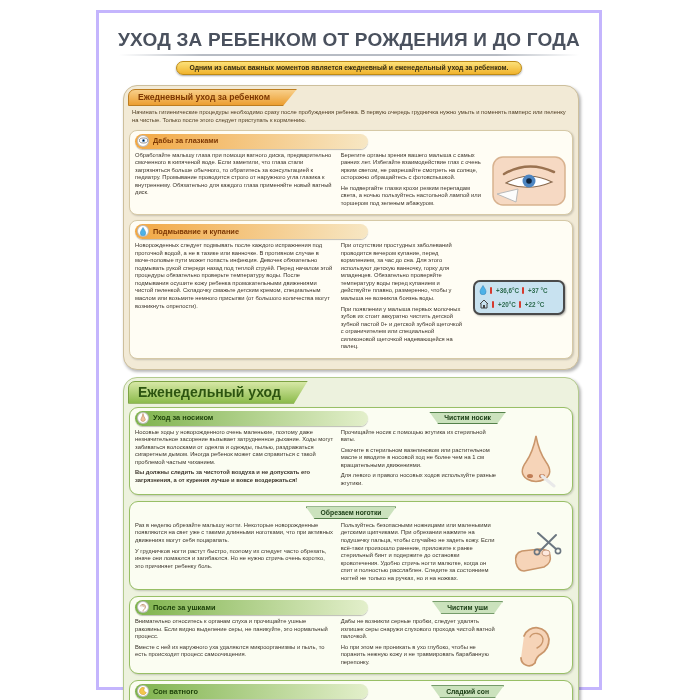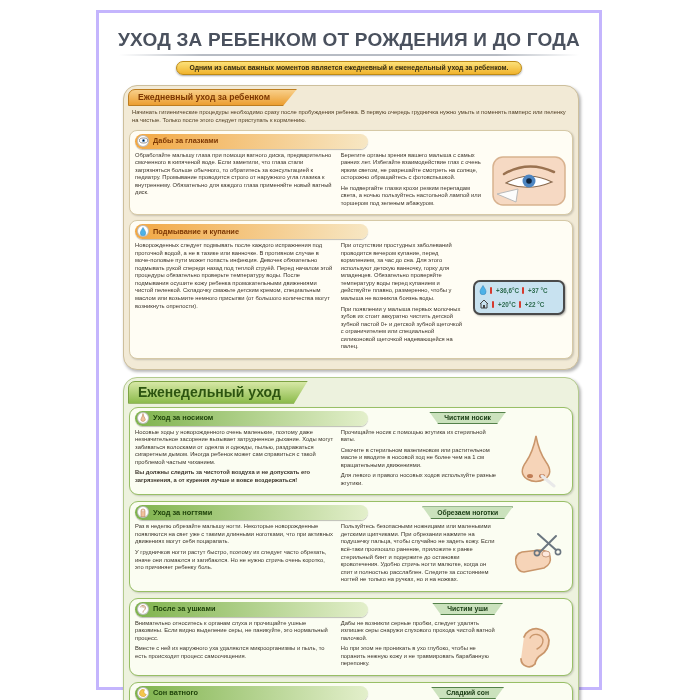--- a/index.html
+++ b/index.html
@@ -182,29 +182,20 @@
                 <ellipse cx="16" cy="44" rx="3" ry="2" fill="#c07d55"></ellipse>
                 <ellipse cx="28" cy="44" rx="3" ry="2" fill="#c07d55"></ellipse>
                 <path d="M28 44 L40 54" stroke="#e9e9e9" stroke-width="3" stroke-linecap="round"></path>
               </svg>
             </div>
           </div>
         </div>
 
         <div class="wcard">
           <div class="phead">
-            <div class="pill green">
-              <span class="ico">
-                <svg width="8" height="9" viewBox="0 0 8 9">
-                    <path d="M2 8.5 V3 A2 2 0 0 1 6 3 V8.5 Z" fill="#f2c29e" stroke="#b9855c" stroke-width=".6"></path>
-                    <ellipse cx="4" cy="2.6" rx="1.1" ry="1.3" fill="#fde9de" stroke="#c79a7d" stroke-width=".4"></ellipse>
-                  </svg>
-              </span>
-              <span>Уход за ногтями</span>
-            </div>
             <div class="bannerwrap">
                 <div class="ribbon">Обрезаем ноготки</div>
               </div>
           </div>
           <div class="cols">
             <div class="colL">
               <p class="t">Раз в неделю обрезайте малышу ногти. Некоторые новорожденные появляются на свет уже с такими длинными ноготками, что при активных движениях могут себя поцарапать.</p>
               <p class="t">У грудничков ногти растут быстро, поэтому их следует часто обрезать, иначе они ломаются и загибаются. Но не нужно стричь очень коротко, это причиняет ребенку боль.</p>
             </div>
             <div class="colR">

